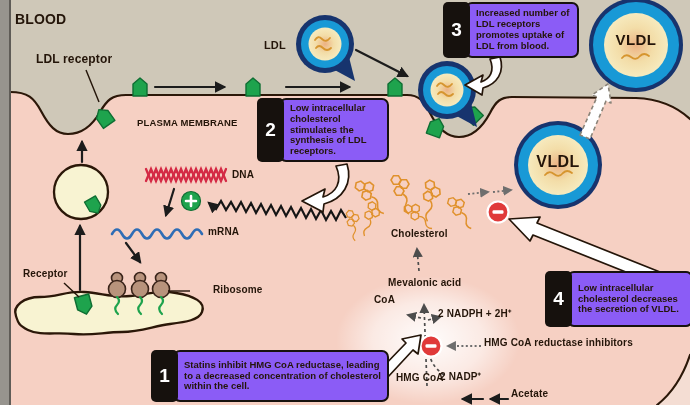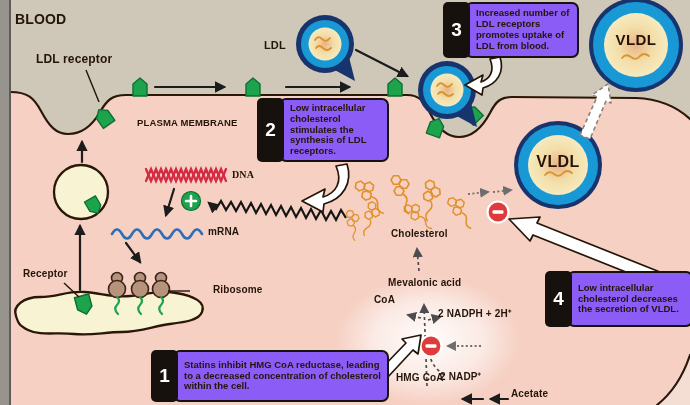--- a/index.html
+++ b/index.html
@@ -200,31 +200,32 @@
   <rect class="graybar" x="0" y="0" width="10" height="405"></rect>
   <rect class="graybaredge" x="9" y="0" width="2" height="405"></rect>
 </svg>
 
 <div class="lbl" style="left:15px;top:11px;font-size:14px;">BLOOD</div>
 <div class="lbl" style="left:36px;top:52px;font-size:12px;">LDL receptor</div>
 <div class="lbl" style="left:137px;top:101px;font-size:9.5px;margin-top:16px;">PLASMA MEMBRANE</div>
 <div class="lbl" style="left:264px;top:39px;font-size:11px;">LDL</div>
 <div class="lbl center" style="left:601px;top:31px;width:70px;font-size:15px;letter-spacing:.4px;">VLDL</div>
 <div class="lbl center" style="left:523px;top:153px;width:70px;font-size:16px;letter-spacing:.4px;">VLDL</div>
-<div class="lbl" style="left:232px;top:169px;font-size:10px;font-family:Liberation Serif, serif;">DNA</div>
+<div class="lbl" style="left:232px;top:169px;font-size:10px;">DNA</div>
 <div class="lbl" style="left:208px;top:226px;font-size:10px;">mRNA</div>
 <div class="lbl" style="left:23px;top:268px;font-size:10px;">Receptor</div>
 <div class="lbl" style="left:193px;top:284px;font-size:10px;padding-left:20px;">Ribosome</div>
 <div class="lbl" style="left:391px;top:228px;font-size:10px;">Cholesterol</div>
 <div class="lbl" style="left:388px;top:277px;font-size:10px;">Mevalonic acid</div>
 <div class="lbl" style="left:374px;top:294px;font-size:10px;">CoA</div>
 <div class="lbl" style="left:438px;top:306px;font-size:10px;">2 NADPH + 2H⁺</div>
 <div class="lbl" style="left:440px;top:369px;font-size:10px;">2 NADP⁺</div>
 <div class="lbl" style="left:396px;top:372px;font-size:10px;">HMG CoA</div>
 <div class="lbl" style="left:511px;top:388px;font-size:10px;">Acetate</div>
+<div class="lbl" style="left:484px;top:337px;font-size:10px;">HMG CoA reductase inhibitors</div>
 
 <div class="callout" style="left:151px;top:350px;height:52px;">
   <div class="num">1</div>
   <div class="bubble" style="width:198px;">Statins inhibit HMG CoA reductase, leading to a decreased concentration of cholesterol within the cell.</div>
 </div>
 <div class="callout" style="left:257px;top:98px;height:64px;">
   <div class="num">2</div>
   <div class="bubble" style="width:92px;">Low intracellular cholesterol stimulates the synthesis of LDL receptors.</div>
 </div>
 <div class="callout" style="left:443px;top:2px;height:56px;">

